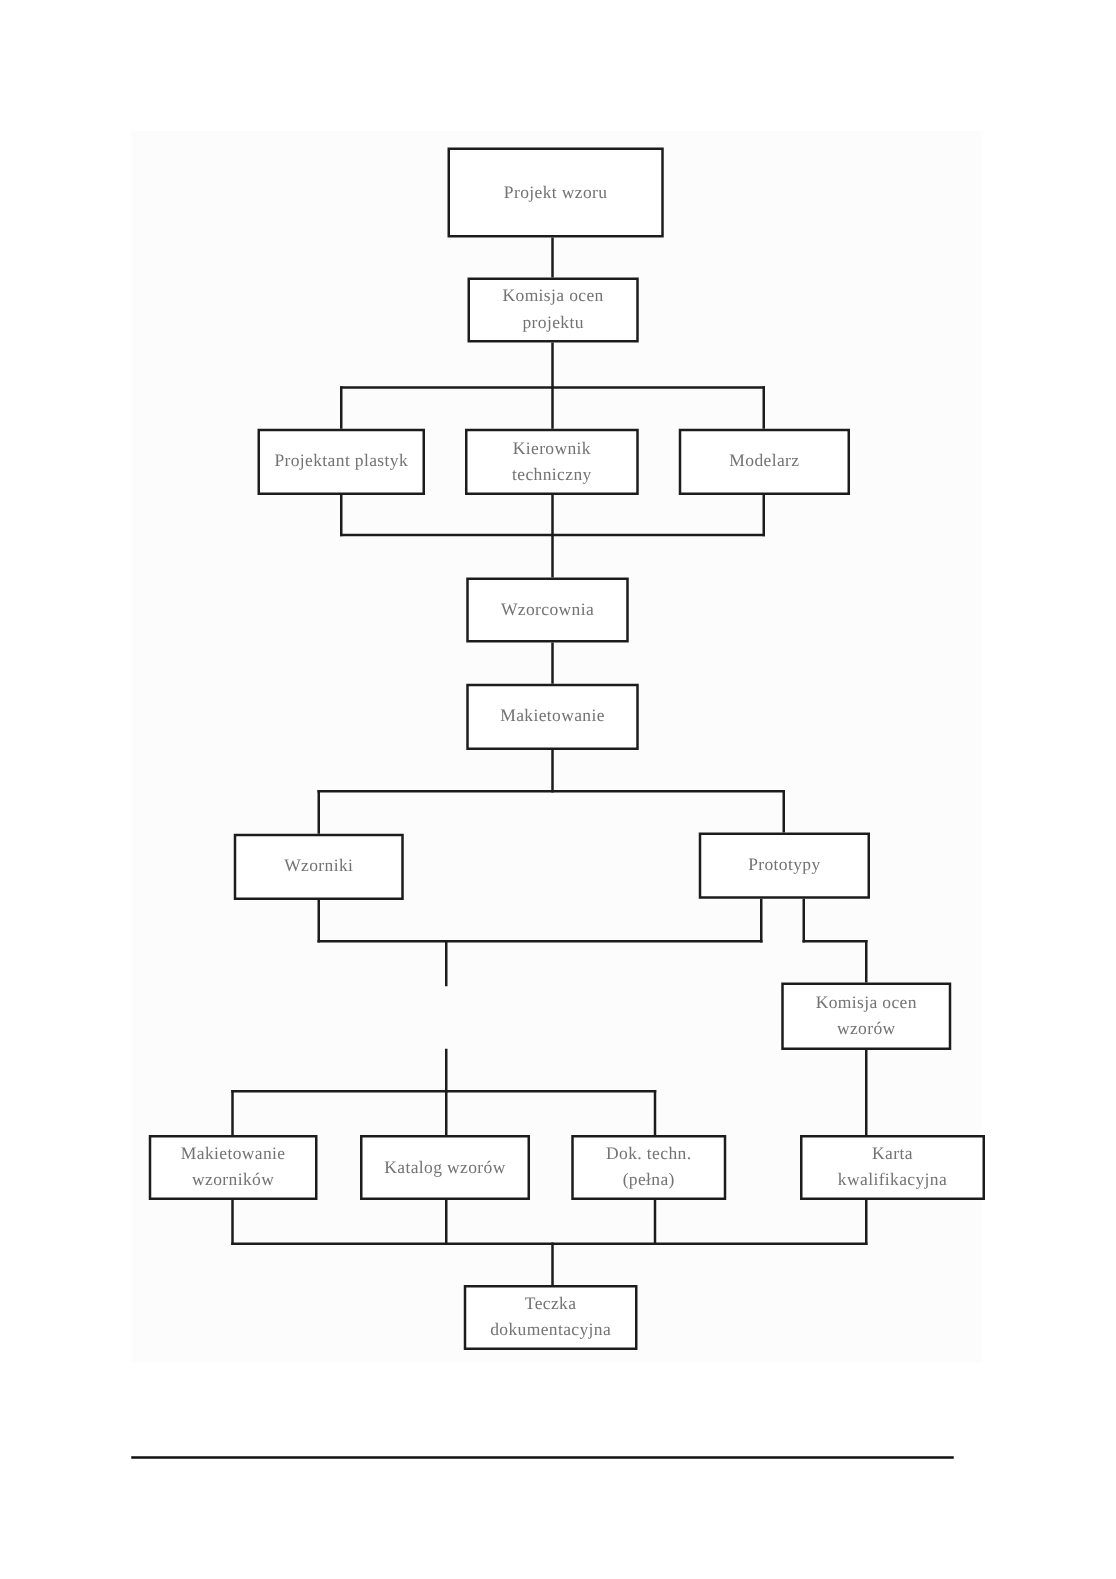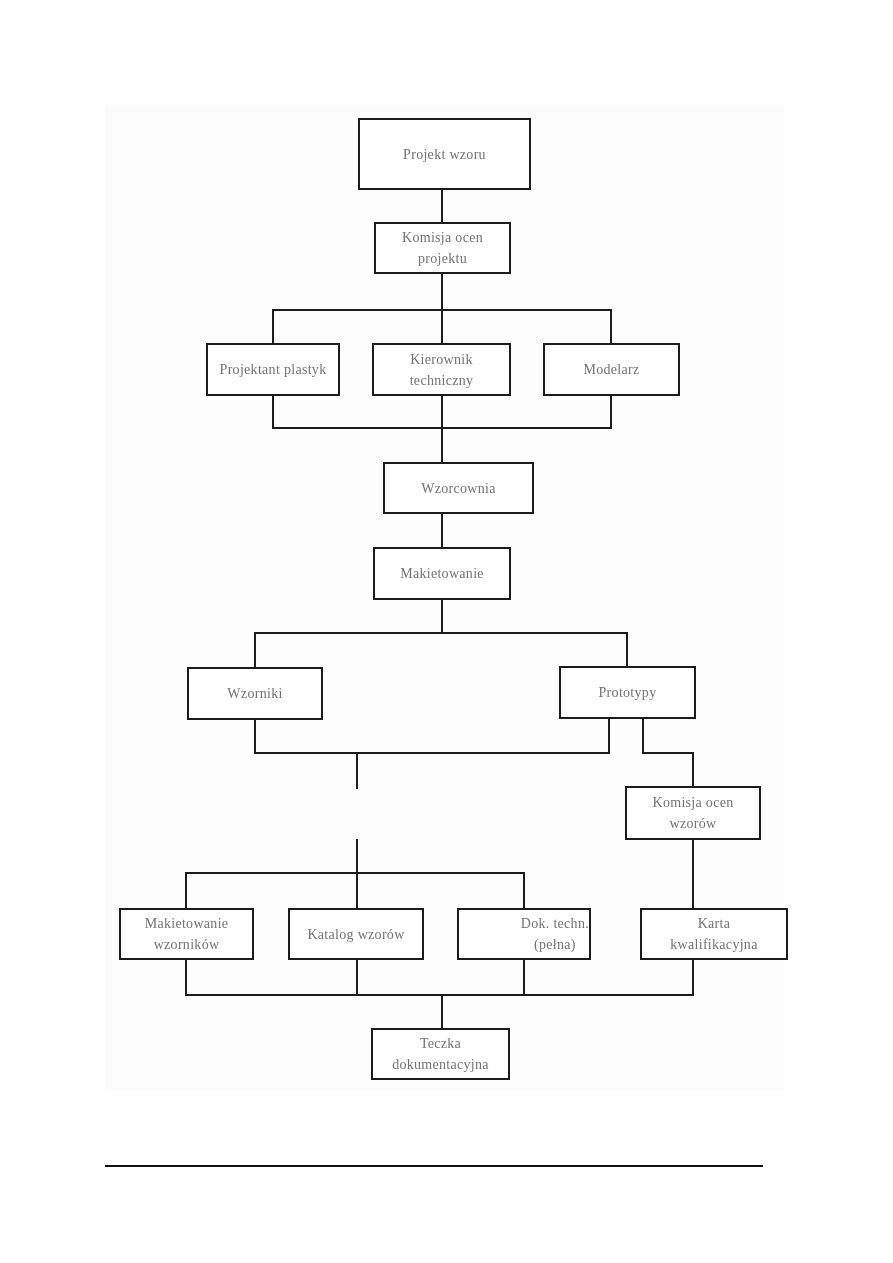--- a/index.html
+++ b/index.html
@@ -45,29 +45,29 @@
   .line {
     position: absolute;
     background: #1c1c1c;
   }
   
   #n-projekt-wzoru        { left:358px; top:118px; width:173px; height:72px; }
   #n-komisja-ocen-projektu{ left:374px; top:222px; width:137px; height:52px; }
   #n-projektant-plastyk   { left:206px; top:343px; width:134px; height:53px; }
   #n-kierownik-techniczny { left:372px; top:343px; width:139px; height:53px; }
   #n-modelarz             { left:543px; top:343px; width:137px; height:53px; }
-  #n-wzorcownia           { left:383px; top:462px; width:151px; height:52px; }
+  #n-wzorcownia           { left:373px; top:462px; width:130px; height:52px; }
   #n-makietowanie         { left:373px; top:547px; width:138px; height:53px; }
   #n-wzorniki             { left:187px; top:667px; width:136px; height:53px; }
   #n-prototypy            { left:559px; top:666px; width:137px; height:53px; }
   #n-dzial-dokumentacji   { left:288px; top:788px; width:137px; height:52px; }
   #n-komisja-ocen-wzorow  { left:625px; top:786px; width:136px; height:54px; }
   #n-zatwierdzenie-wzornikow { left:119px; top:908px; width:135px; height:52px; }
   #n-katalog-wzorow       { left:288px; top:908px; width:136px; height:52px; }
-  #n-dok-techn            { left:457px; top:908px; width:134px; height:52px;justify-content:flex-end; }
+  #n-dok-techn            { left:457px; top:908px; width:124px; height:52px; }
   #n-karta-kwalifikacyjna { left:640px; top:908px; width:148px; height:52px; }
   #n-teczka-dokumentacyjna{ left:371px; top:1028px; width:139px; height:52px; }
   #footer-rule {
     position: absolute;
     left: 105px;
     top: 1165px;
     width: 658px;
     height: 2px;
     background: #111111;
   }

